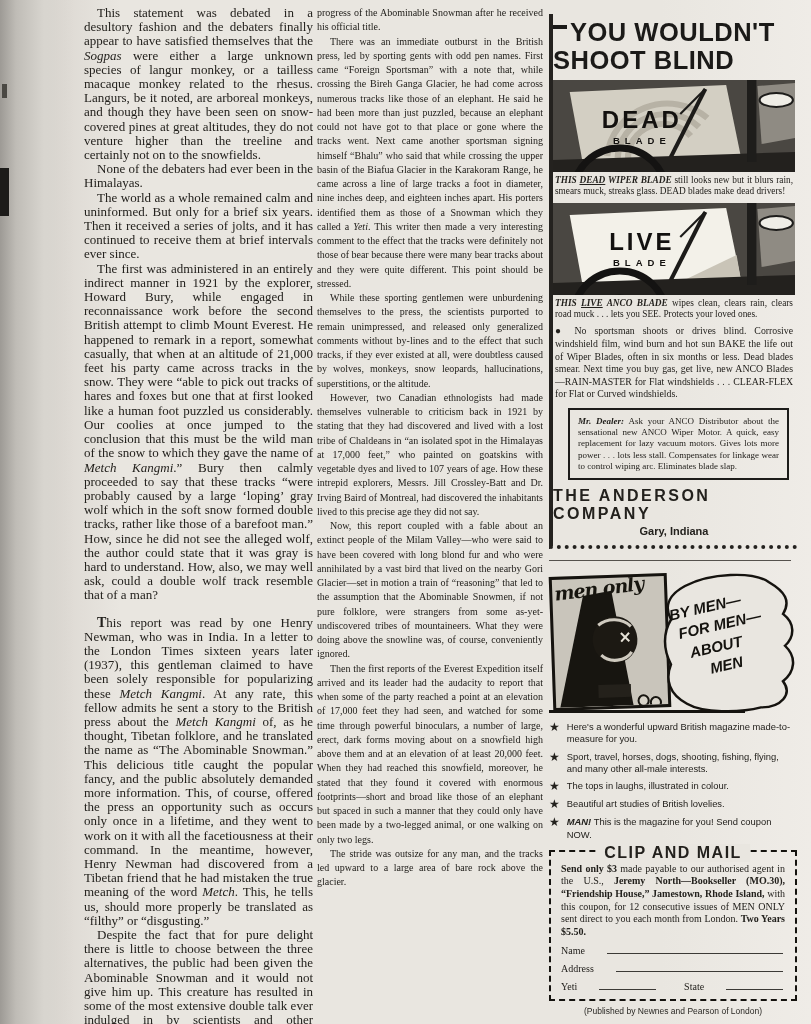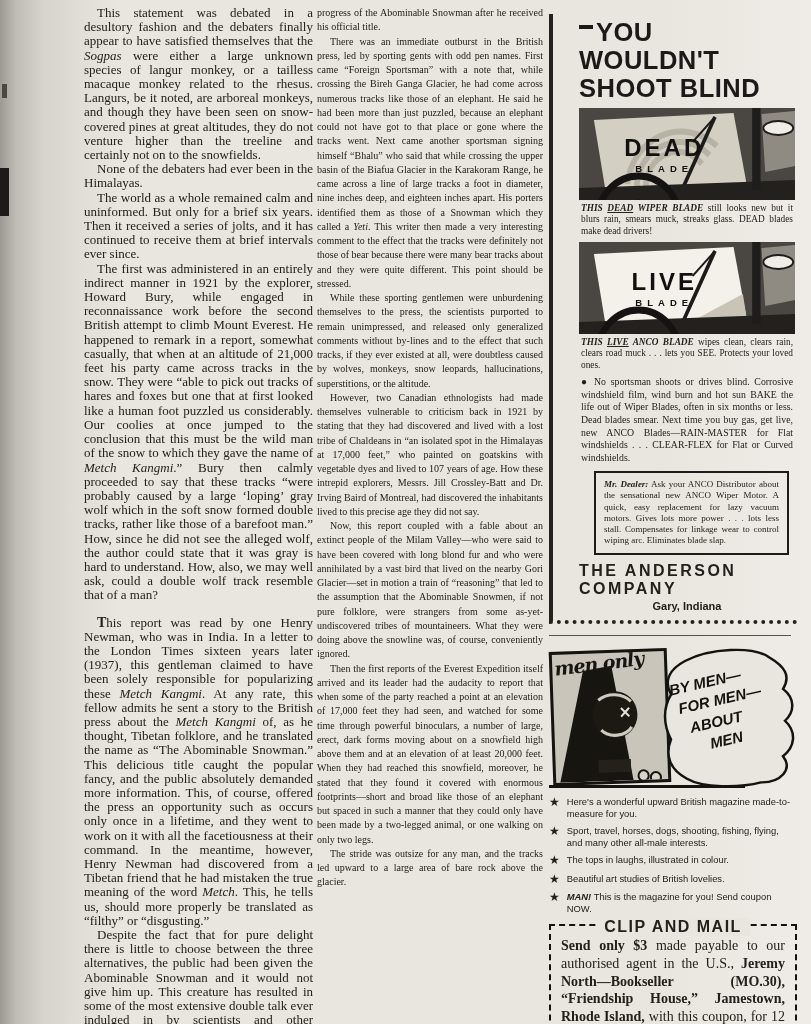--- a/index.html
+++ b/index.html
@@ -26,21 +26,21 @@
   .col-mid  { left:317px; width:226px; font-size:10px; line-height:14.25px; }
   .para { margin:0; text-indent:13px; }
   .para.no-indent { text-indent:0; }
   .para.section-start { margin-top:13px; }
   .para.section-start::first-letter { font-size:14px; font-weight:bold; }
 
   
   .adcol { position:absolute; left:549px; top:14px; width:248px; }
 
   
-  .anco { border-left:4px solid #24221f; border-bottom:4px dotted #24221f; padding:4px 2px 8px 26px; }
+  .anco { border-left:4px solid #24221f; border-bottom:4px dotted #24221f; padding:4px 2px 8px 0; }
   .headline { margin:0 0 6px 0; font-family:"Liberation Sans",sans-serif; font-weight:bold;
               font-size:25.5px; line-height:1.1; letter-spacing:0.5px; color:#1b1a18; }
   .headline .dash { display:inline-block; width:14px; height:4px; background:#1b1a18; vertical-align:12px; margin-right:3px; }
   .illus { position:relative; width:100%; height:92px; margin:3px 0; }
   .illus svg { width:100%; height:100%; display:block; }
   .blabel { position:absolute; left:14%; top:30%; width:110px; text-align:center;
             font-family:"Liberation Sans",sans-serif; color:#13110f; }
   .blabel .big   { display:block; font-size:24px; font-weight:bold; letter-spacing:3px; line-height:1; }
   .blabel .small { display:block; font-size:9.5px; font-weight:bold; letter-spacing:5px; margin-top:3px; }
   .caption { margin:3px 2px 5px 2px; font-size:9.3px; line-height:1.22; text-align:justify; }
@@ -73,21 +73,21 @@
 
   .stars { list-style:none; margin:8px 0 0 0; padding:0; font-family:"Liberation Sans",sans-serif;
            font-size:9.4px; line-height:1.3; color:#23211d; }
   .stars li { display:flex; gap:7px; margin-bottom:5px; }
   .stars .star { font-size:12px; line-height:1.1; }
 
   .coupon { position:relative; border:2.5px dashed #15130f; margin-top:9px; padding:9px 10px 7px; }
   .coupon-title { position:absolute; top:-8px; left:50%; transform:translateX(-50%);
                   background:#e9e6e0; padding:0 8px; font-family:"Liberation Sans",sans-serif;
                   font-weight:bold; font-size:16px; letter-spacing:1.5px; white-space:nowrap; }
-  .coupon-body { margin:2px 0 6px; font-size:14px; line-height:1.26; text-align:justify; }
+  .coupon-body { margin:2px 0 6px; font-size:10px; line-height:1.26; text-align:justify; }
   .field { display:flex; align-items:flex-end; margin-top:7px; font-size:10px;gap:16px; }
   .field .line { flex:1; border-bottom:1.2px solid #3c3a36; margin:0 2px 2px 6px; }
   .field .lbl2 { margin-left:10px; }
   .publisher { text-align:center; font-size:8.5px; margin-top:5px;
                font-family:"Liberation Sans",sans-serif; color:#2a2824; }
   i { font-style:italic; }
 </style>
 </head>
 <body>
 

